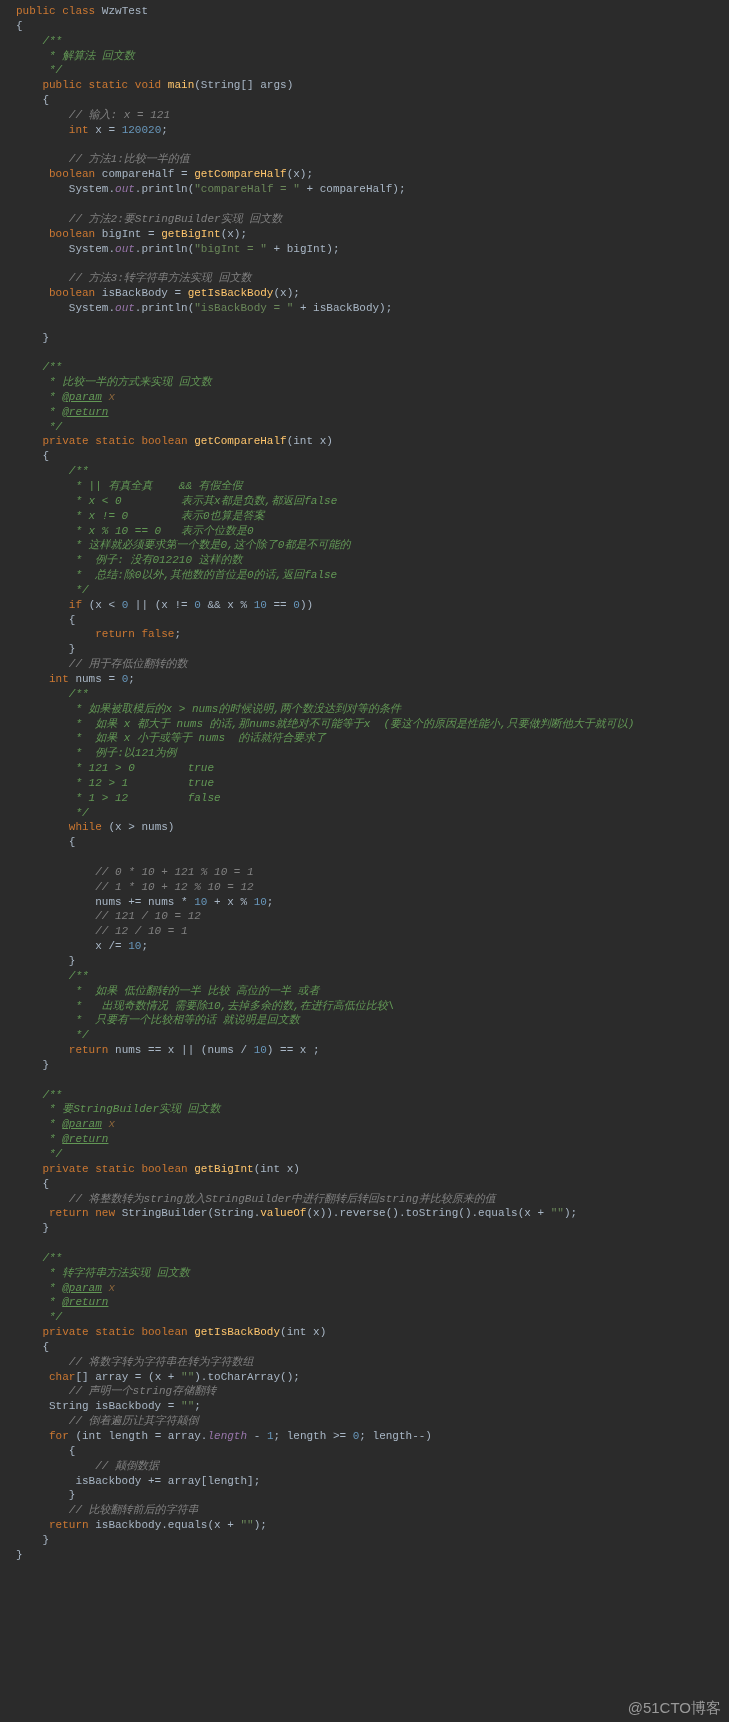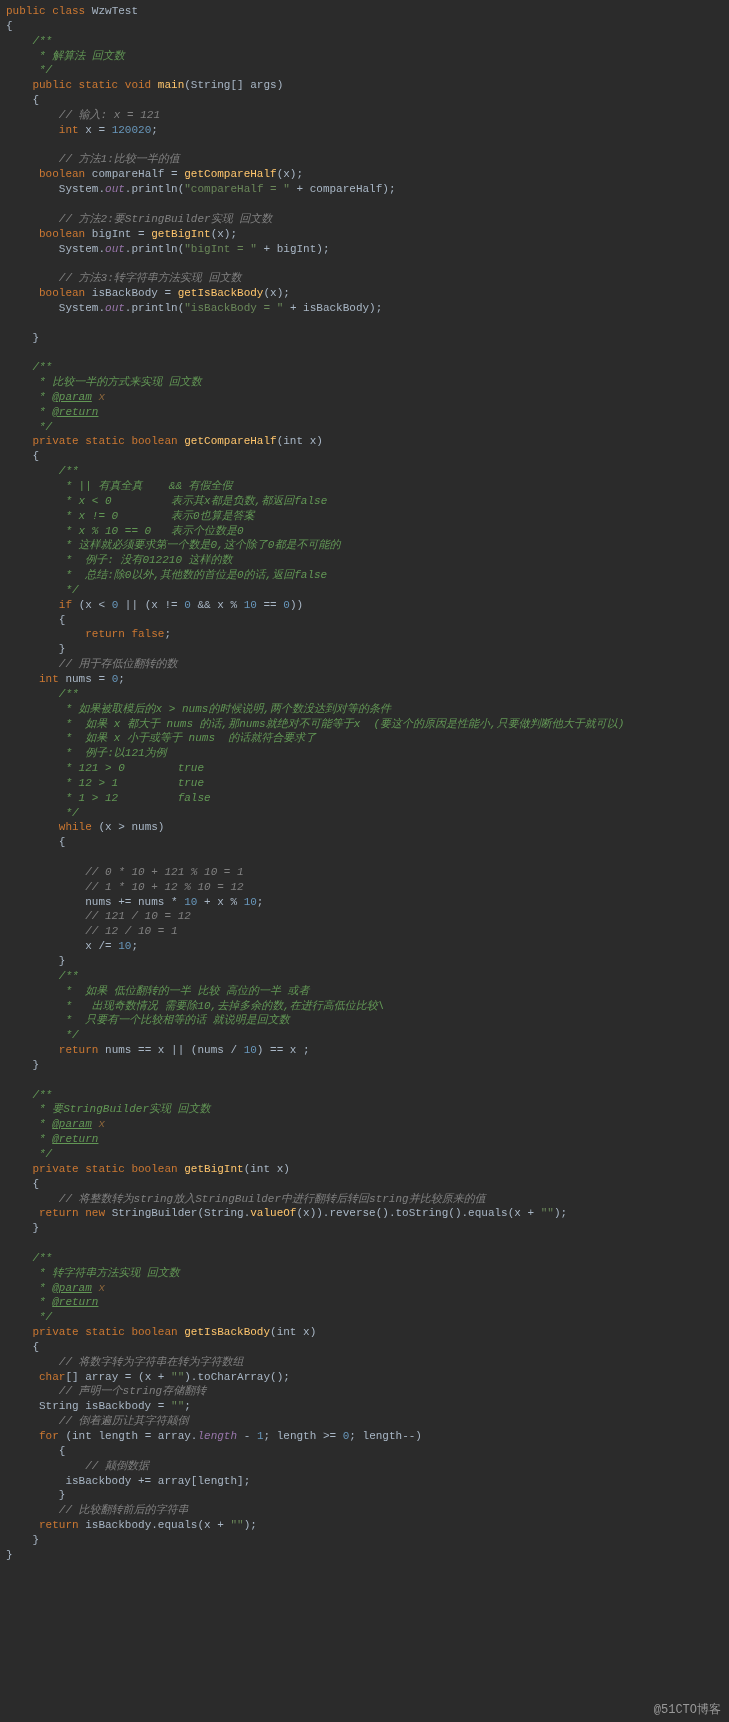--- a/index.html
+++ b/index.html
@@ -7,40 +7,40 @@
     padding: 0;
     background: #2b2b2b;
     font-family: 'Consolas', 'Monaco', 'Courier New', monospace;
     font-size: 11px;
     line-height: 1.35;
     color: #a9b7c6;
     width: 729px;
   }
   pre {
     margin: 0;
-    padding: 4px 6px;
+    padding: 4px 16px;
     white-space: pre;
     font-family: inherit;
   }
   .kw { color: #cc7832; }
   .str { color: #6a8759; }
   .num { color: #6897bb; }
   .cmt { color: #808080; font-style: italic; }
   .doc { color: #629755; font-style: italic; }
   .tag { color: #629755; font-style: italic; text-decoration: underline; }
   .fn { color: #ffc66d; }
   .field { color: #9876aa; font-style: italic; }
   .param { color: #8a653b; font-style: italic; }
   .watermark {
     position: fixed;
     bottom: 4px;
     right: 8px;
     color: #999;
-    font-size: 12px;
-    font-family: Liberation Mono, monospace;
+    font-size: 15px;
+    font-family: Liberation Sans, sans-serif;
   }
 </style>
 </head>
 <body>
 
 <pre><span class="kw">public class </span><span>WzwTest</span>
 <span>{</span>
 <span class="doc">    /**</span>
 <span class="doc">     * 解算法 回文数</span>
 <span class="doc">     */</span>

